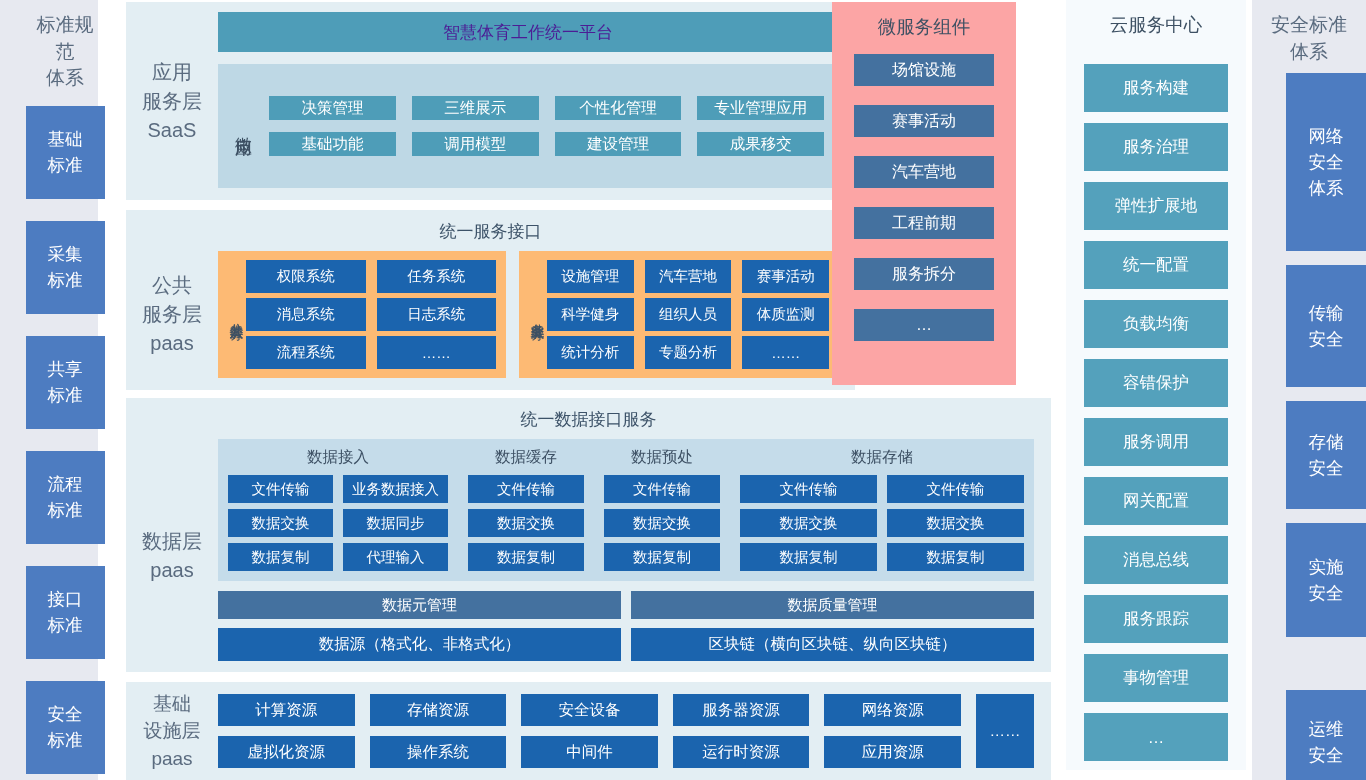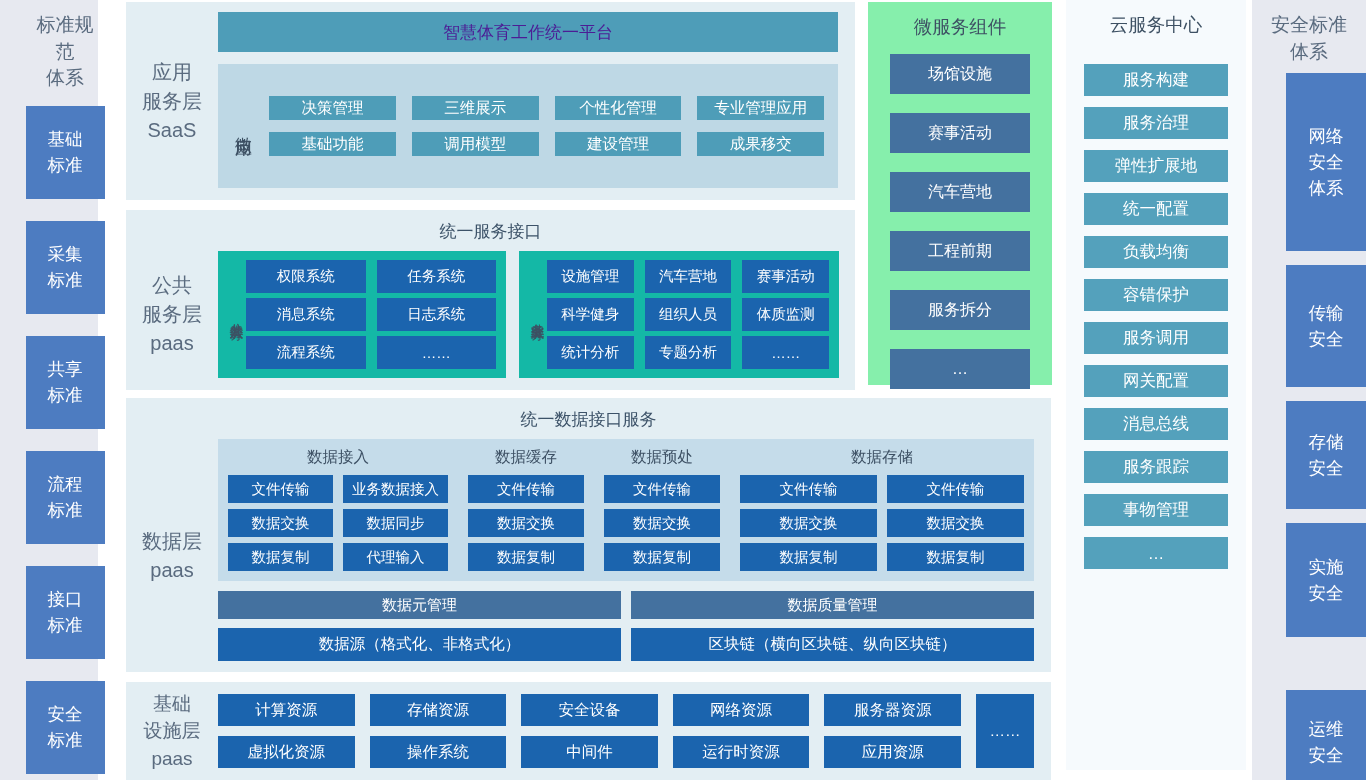--- a/index.html
+++ b/index.html
@@ -36,21 +36,21 @@
   .platform-bar{height:40px;background:#4e9db8;color:#4c1d95;font-size:17px;display:flex;align-items:center;justify-content:center;margin-bottom:12px;}
   .microapp-box{flex:1;background:#bed8e5;display:flex;align-items:center;padding:0 14px;gap:14px;}
   .microapp-box .vlabel{font-size:17px;}
   .app-grid{flex:1;display:grid;grid-template-columns:repeat(4,1fr);gap:12px 16px;}
   .app-grid .box{height:24px;}
 
   
   .public-panel{left:126px;top:210px;width:729px;height:180px;display:flex;flex-direction:column;}
   .public-body{flex:1;display:flex;padding-bottom:12px;}
   .groups{flex:1;display:flex;gap:13px;padding-right:16px;}
-  .svc-group{background:#14b8a6;display:flex;padding:9px 10px;box-sizing:border-box;}
+  .svc-group{background:#fdba74;display:flex;padding:9px 10px;box-sizing:border-box;}
   .svc-group .vlabel{font-size:14px;letter-spacing:1px;}
   .g1{flex:0 0 288px;}
   .g2{flex:1;}
   .svc-grid{flex:1;display:grid;gap:5px 11px;}
   .cols2{grid-template-columns:repeat(2,1fr);}
   .cols3{grid-template-columns:repeat(3,1fr);}
 
   
   .data-panel{left:126px;top:398px;width:925px;height:274px;display:flex;flex-direction:column;}
   .data-body{flex:1;display:flex;}
@@ -68,29 +68,29 @@
   .src-row{display:flex;gap:10px;margin-top:9px;}
   .src-row .box{flex:1;height:33px;font-size:15.5px;}
 
   
   .infra-panel{left:126px;top:682px;width:925px;height:98px;display:flex;}
   .infra-grid{flex:1;margin:12px 17px 12px 0;display:grid;grid-template-columns:repeat(5,1fr) 58px;grid-template-rows:1fr 1fr;gap:10px 15px;}
   .infra-grid .box{font-size:15.5px;}
   .more-tall{grid-column:6;grid-row:1/3;}
 
   
-  .micro-panel{position:absolute;left:868px;top:2px;width:184px;height:383px;background:#86efac;}
+  .micro-panel{position:absolute;left:832px;top:2px;width:184px;height:383px;background:#fca5a5;}
   .col-title{text-align:center;padding-top:12px;font-size:18.5px;color:#3d5063;}
   .micro-items{display:flex;flex-direction:column;align-items:center;gap:19px;margin-top:15px;}
-  .micro-items .box{width:140px;height:40px;font-size:16px;}
+  .micro-items .box{width:140px;height:32px;font-size:16px;}
 
   
   .cloud-panel{position:absolute;left:1066px;top:0;width:180px;height:770px;background:#f6fafd;}
   .cloud-items{display:flex;flex-direction:column;align-items:center;gap:11px;margin-top:27px;}
-  .cloud-items .box{width:144px;height:32px;background:#54a1bc;font-size:16.5px;}
+  .cloud-items .box{width:144px;height:48px;background:#54a1bc;font-size:16.5px;}
 </style>
 </head>
 <body>
 
 <div class="stage">
 
   <div class="side-col left-col">
     <div class="side-title">标准规范
 体系</div>
     <div class="side-items">
@@ -226,22 +226,22 @@
   </div>
 
   <div class="panel infra-panel">
     <div class="layer-label" style="font-size:19px;">基础
 设施层
 paas</div>
     <div class="infra-grid">
       <div class="box btn-blue">计算资源</div>
       <div class="box btn-blue">存储资源</div>
       <div class="box btn-blue">安全设备</div>
+      <div class="box btn-blue">服务器资源</div>
       <div class="box btn-blue">网络资源</div>
-      <div class="box btn-blue">服务器资源</div>
       <div class="box btn-blue more-tall">……</div>
       <div class="box btn-blue">虚拟化资源</div>
       <div class="box btn-blue">操作系统</div>
       <div class="box btn-blue">中间件</div>
       <div class="box btn-blue">运行时资源</div>
       <div class="box btn-blue">应用资源</div>
     </div>
   </div>
 
   <div class="micro-panel">

